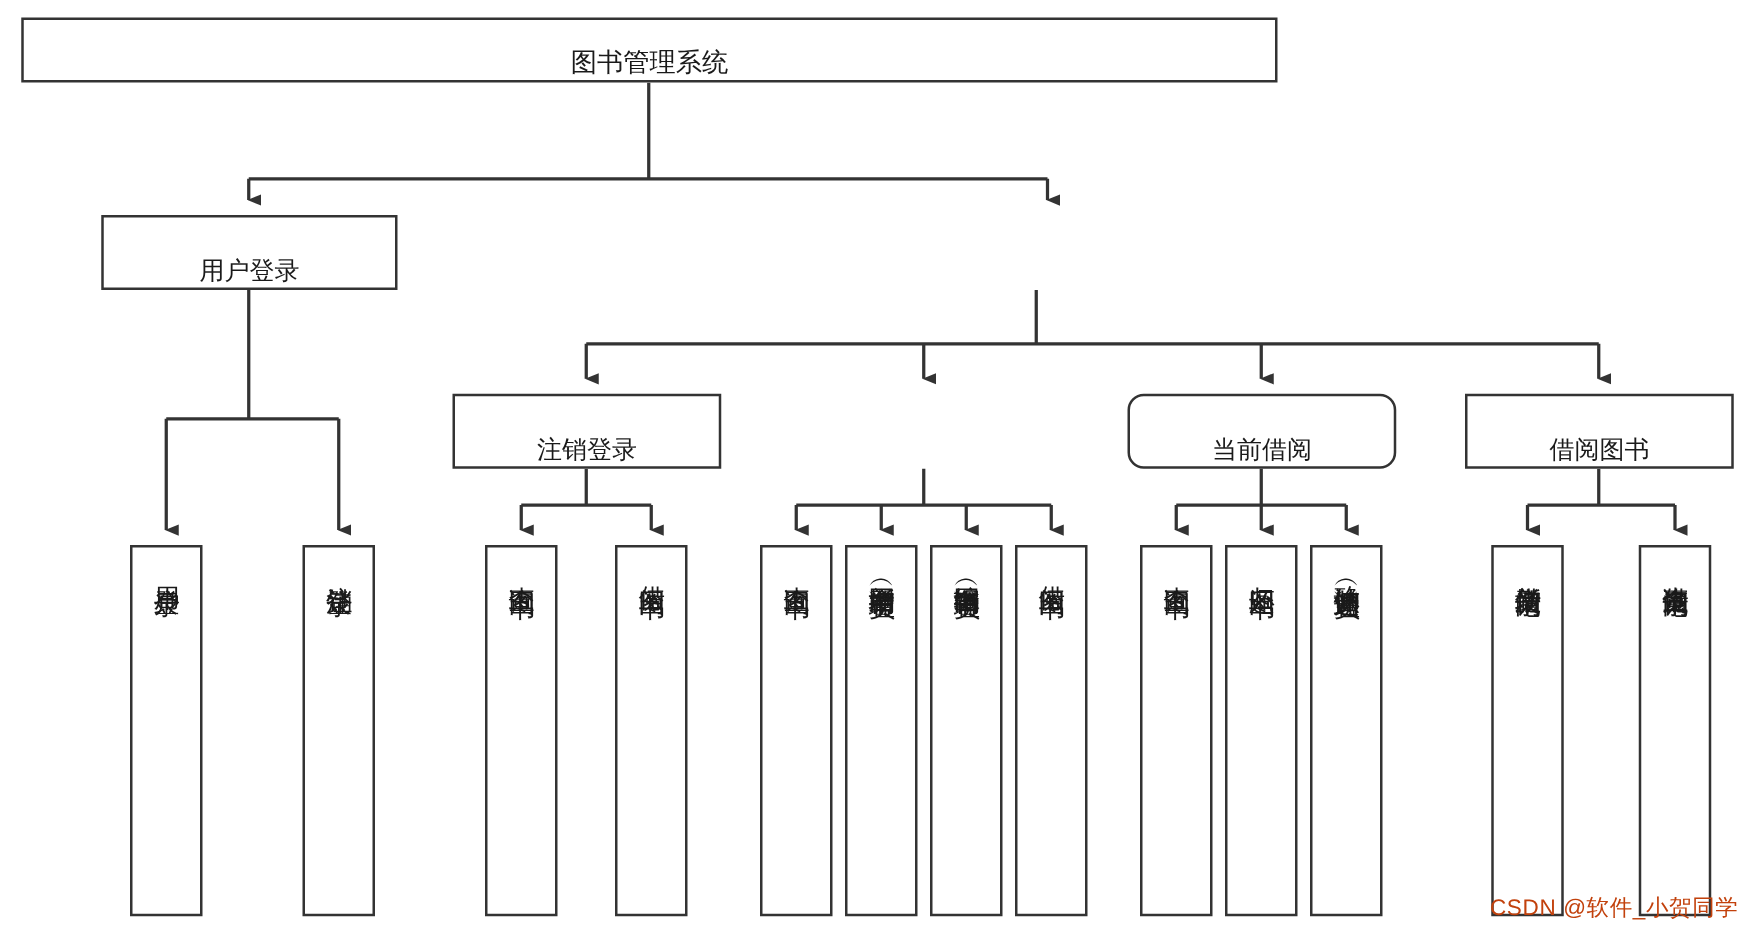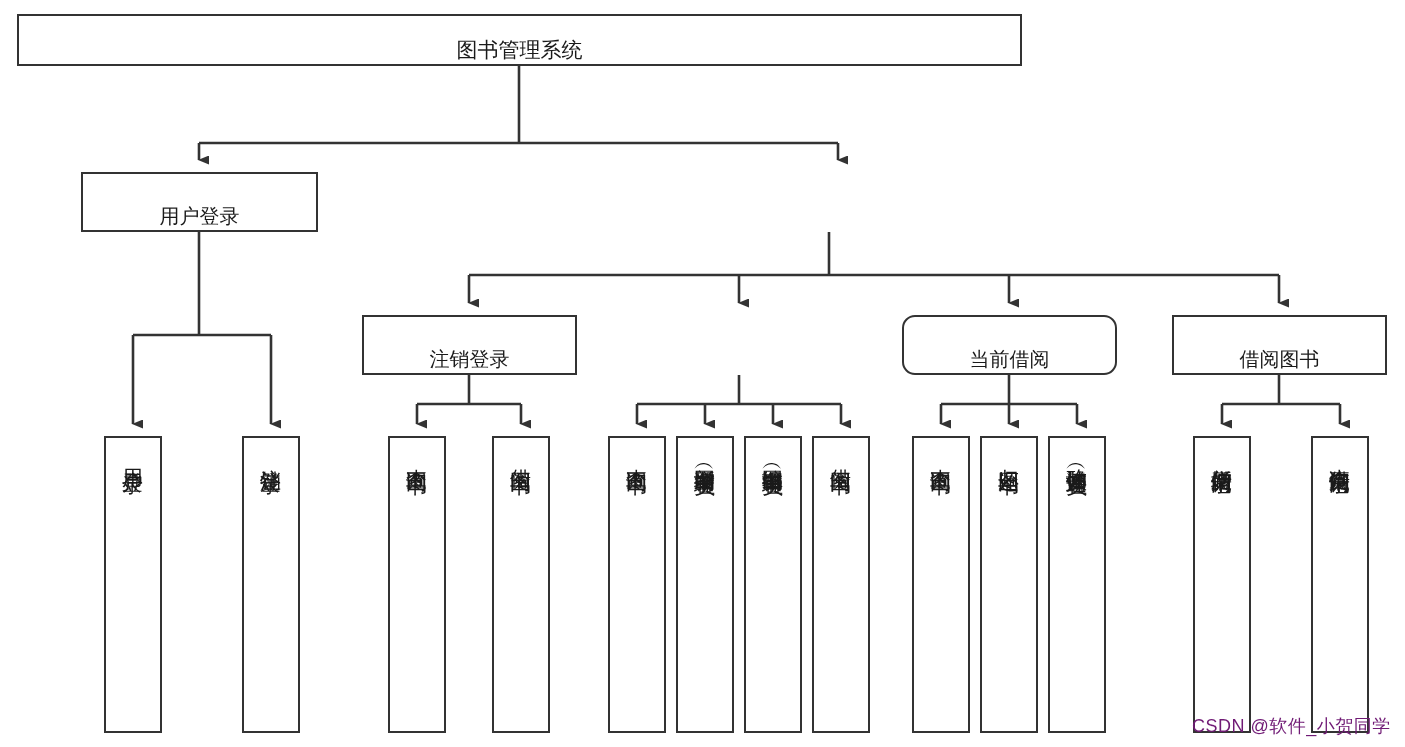--- a/index.html
+++ b/index.html
@@ -56,21 +56,21 @@
     letter-spacing: 2px;
     line-height: 1;
     white-space: nowrap;
   }
   .node.leaf.tall .vtext {
     letter-spacing: 1px;
   }
   .watermark {
     position: absolute;
     font-size: 18px;
-    color: #701a75;
+    color: #c2410c;
     white-space: nowrap;
     letter-spacing: 0.5px;
   }
 </style>
 </head>
 <body>
 
 <div id="diagram-root">
 
   <svg id="connector-layer" viewBox="0 0 1405 747" width="1405" height="747" xmlns="http://www.w3.org/2000/svg">

